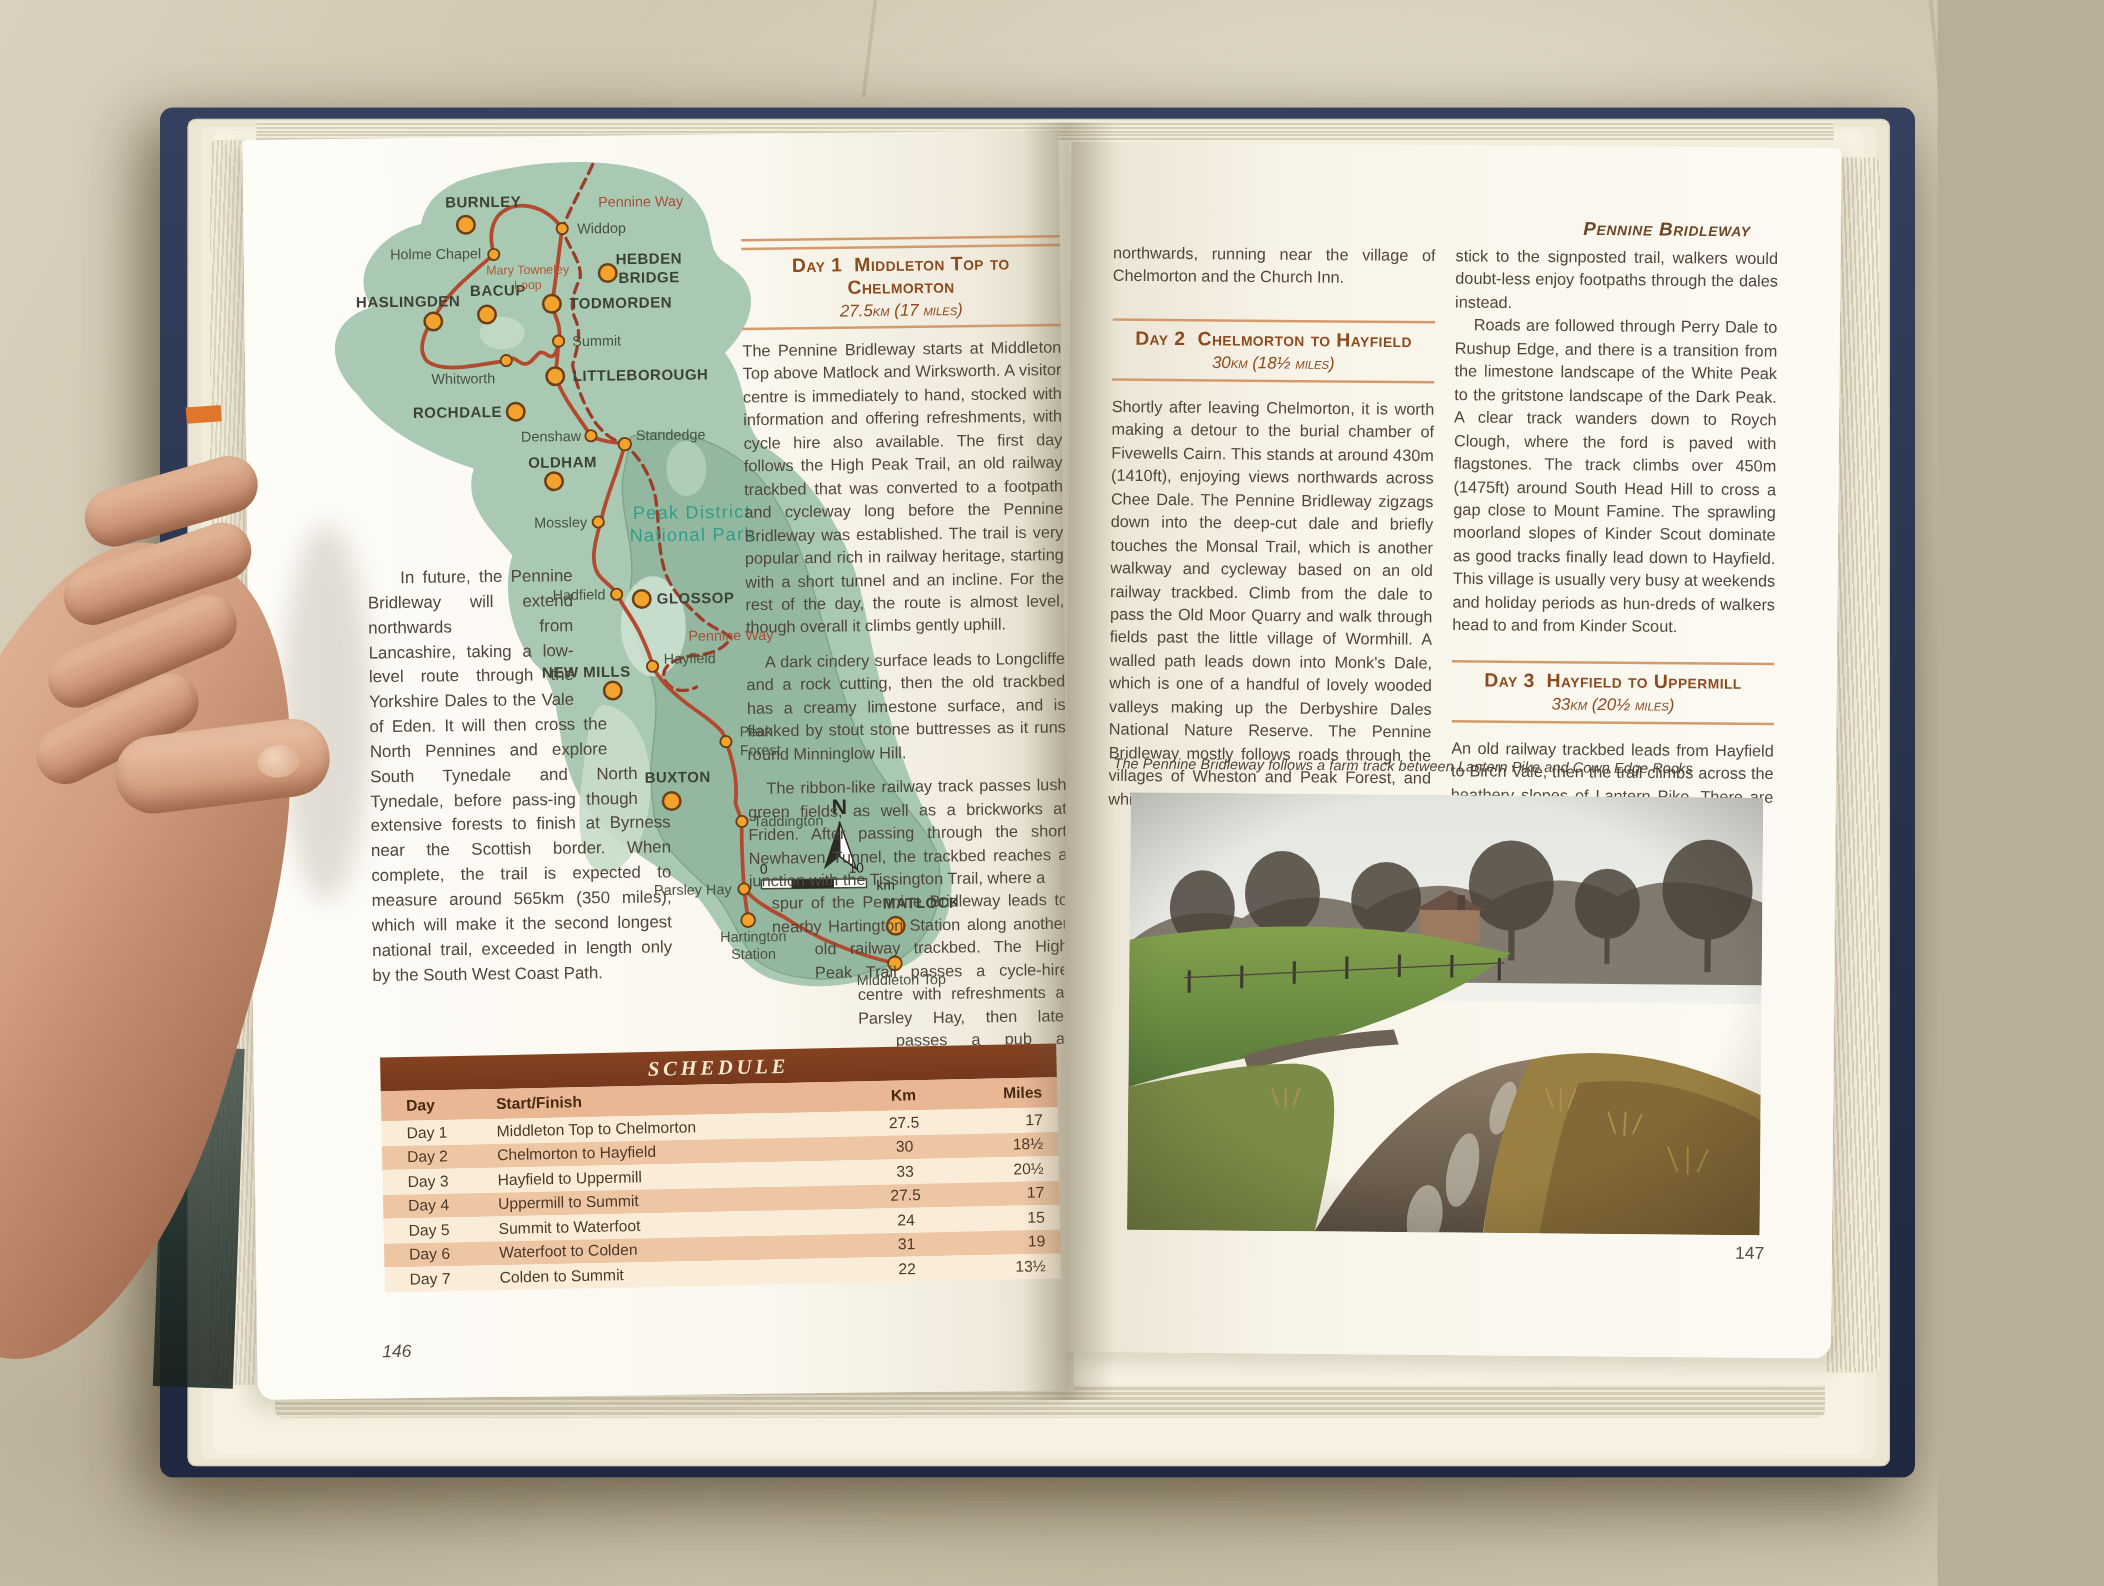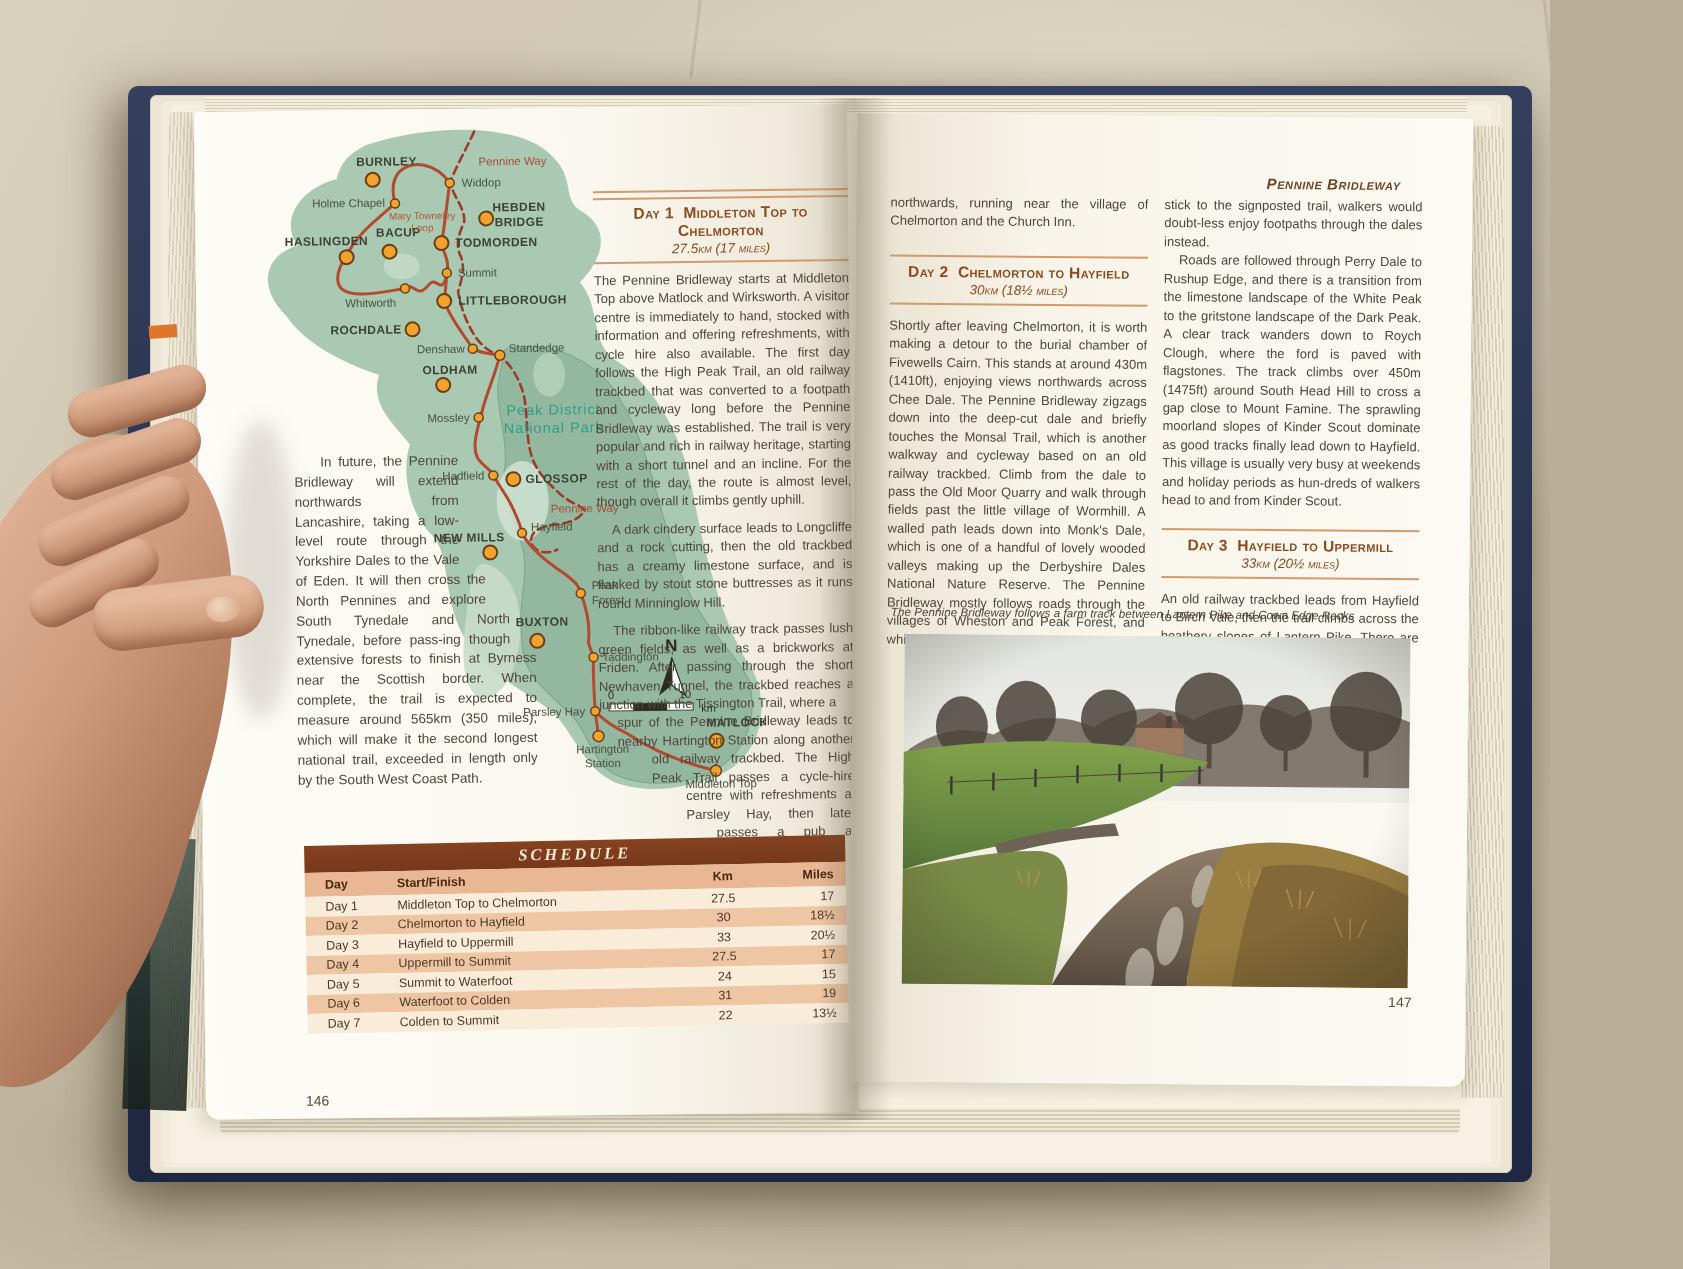--- a/index.html
+++ b/index.html
@@ -303,21 +303,21 @@
           <div>19</div>
       </div>
       <div class="srow sr a">
         <div>Day 7</div>
           <div>Colden to Summit</div>
         <div>22</div>
           <div>13½</div>
       </div>
     </div>
 
-    <div class="pagenum" style="left:100px;top:982px;">146</div>
+    <div class="pagenum" style="left:100px;top:962px;font-style:italic;">146</div>
   </div>
 
   <div class="page page-right">
     <div class="runhead">Pennine Bridleway</div>
 
     <div style="position:absolute;left:34px;top:80px;width:258px;height:505px;overflow:hidden;">
       <p class="p">northwards, running near the village of Chelmorton and the Church Inn.</p>
       <div class="dayhead" style="margin-top:24px;">
         <div class="rule"></div>
         <div style="margin-top:6px;" class="l1"><span>Day 2</span>&nbsp;&nbsp;<span>Chelmorton to Hayfield</span></div>

